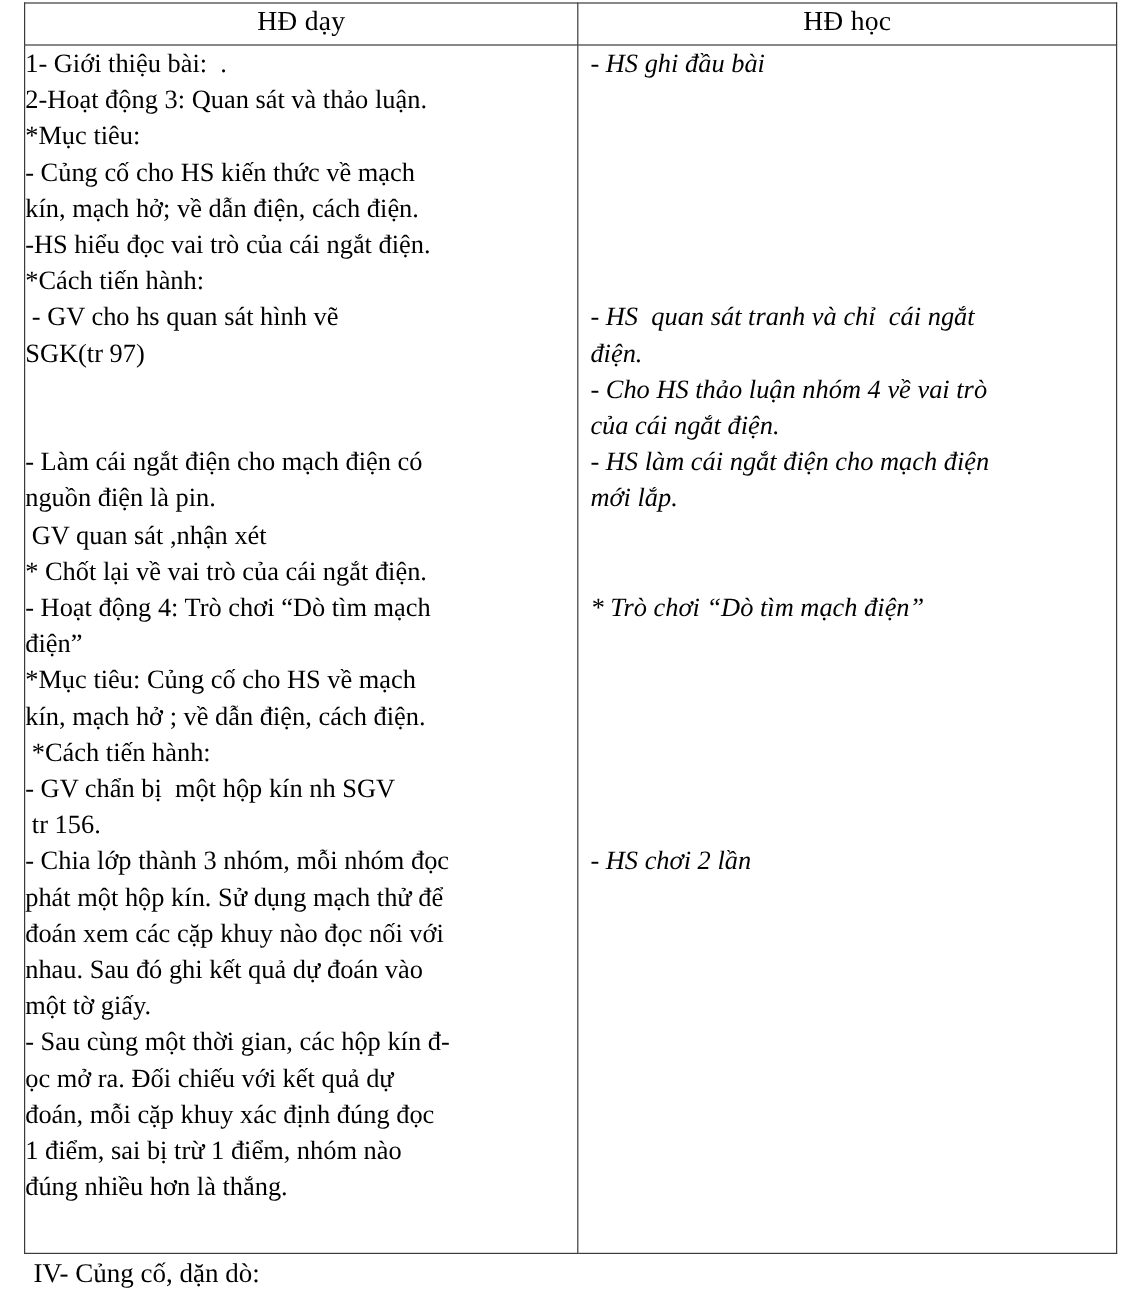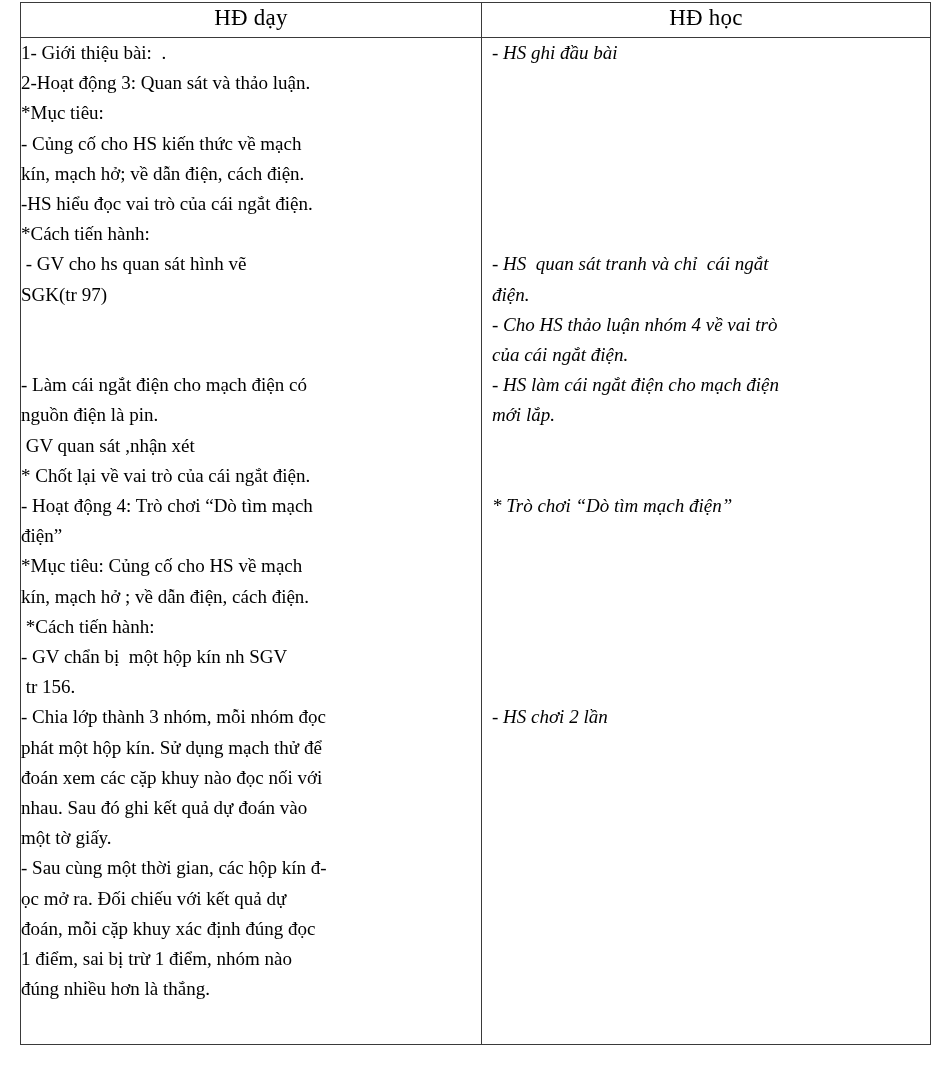--- a/index.html
+++ b/index.html
@@ -54,21 +54,21 @@
     height: 1006px;
     padding: 4px 6px 0 6px;
   }
   .body-cell.right-cell {
     padding-left: 10px;
     font-style: italic;
   }
 
   
   .lines {
-    font-size: 19px;
+    font-size: 22px;
     line-height: 30.2px;
     white-space: pre-wrap;
   }
   .lines .ln {
     display: block;
     min-height: 30.2px;
   }
   .lines .ln.gap {
     min-height: 30.2px;
   }
@@ -104,14 +104,15 @@
         <td class="body-cell">
           <div class="lines"><span class="ln">1- Giới thiệu bài:  .</span><span class="ln">2-Hoạt động 3: Quan sát và thảo luận.</span><span class="ln">*Mục tiêu:</span><span class="ln">- Củng cố cho HS kiến thức về mạch</span><span class="ln">kín, mạch hở; về dẫn điện, cách điện.</span><span class="ln">-HS hiểu đọc vai trò của cái ngắt điện.</span><span class="ln">*Cách tiến hành:</span><span class="ln"> - GV cho hs quan sát hình vẽ</span><span class="ln">SGK(tr 97)</span><span class="ln gap">&nbsp;</span><span class="ln gap">&nbsp;</span><span class="ln">- Làm cái ngắt điện cho mạch điện có</span><span class="ln">nguồn điện là pin.</span><span class="ln"> GV quan sát ,nhận xét</span><span class="ln">* Chốt lại về vai trò của cái ngắt điện.</span><span class="ln">- Hoạt động 4: Trò chơi “Dò tìm mạch</span><span class="ln">điện”</span><span class="ln">*Mục tiêu: Củng cố cho HS về mạch</span><span class="ln">kín, mạch hở ; về dẫn điện, cách điện.</span><span class="ln"> *Cách tiến hành:</span><span class="ln">- GV chẩn bị  một hộp kín nh SGV</span><span class="ln"> tr 156.</span><span class="ln">- Chia lớp thành 3 nhóm, mỗi nhóm đọc</span><span class="ln">phát một hộp kín. Sử dụng mạch thử để</span><span class="ln">đoán xem các cặp khuy nào đọc nối với</span><span class="ln">nhau. Sau đó ghi kết quả dự đoán vào</span><span class="ln">một tờ giấy.</span><span class="ln">- Sau cùng một thời gian, các hộp kín đ-</span><span class="ln">ọc mở ra. Đối chiếu với kết quả dự</span><span class="ln">đoán, mỗi cặp khuy xác định đúng đọc</span><span class="ln">1 điểm, sai bị trừ 1 điểm, nhóm nào</span><span class="ln">đúng nhiều hơn là thắng.</span></div>
         </td>
         <td class="body-cell right-cell">
           <div class="lines"><span class="ln">- HS ghi đầu bài</span><span class="ln gap">&nbsp;</span><span class="ln gap">&nbsp;</span><span class="ln gap">&nbsp;</span><span class="ln gap">&nbsp;</span><span class="ln gap">&nbsp;</span><span class="ln gap">&nbsp;</span><span class="ln">- HS  quan sát tranh và chỉ  cái ngắt</span><span class="ln">điện.</span><span class="ln">- Cho HS thảo luận nhóm 4 về vai trò</span><span class="ln">của cái ngắt điện.</span><span class="ln">- HS làm cái ngắt điện cho mạch điện</span><span class="ln">mới lắp.</span><span class="ln gap">&nbsp;</span><span class="ln gap">&nbsp;</span><span class="ln">* Trò chơi “Dò tìm mạch điện”</span><span class="ln gap">&nbsp;</span><span class="ln gap">&nbsp;</span><span class="ln gap">&nbsp;</span><span class="ln gap">&nbsp;</span><span class="ln gap">&nbsp;</span><span class="ln gap">&nbsp;</span><span class="ln">- HS chơi 2 lần</span></div>
         </td>
       </tr>
     </tbody>
   </table>
 
+  <div class="footer-note">IV- Củng cố, dặn dò:</div>
 
 </div>
 
 </body></html>

